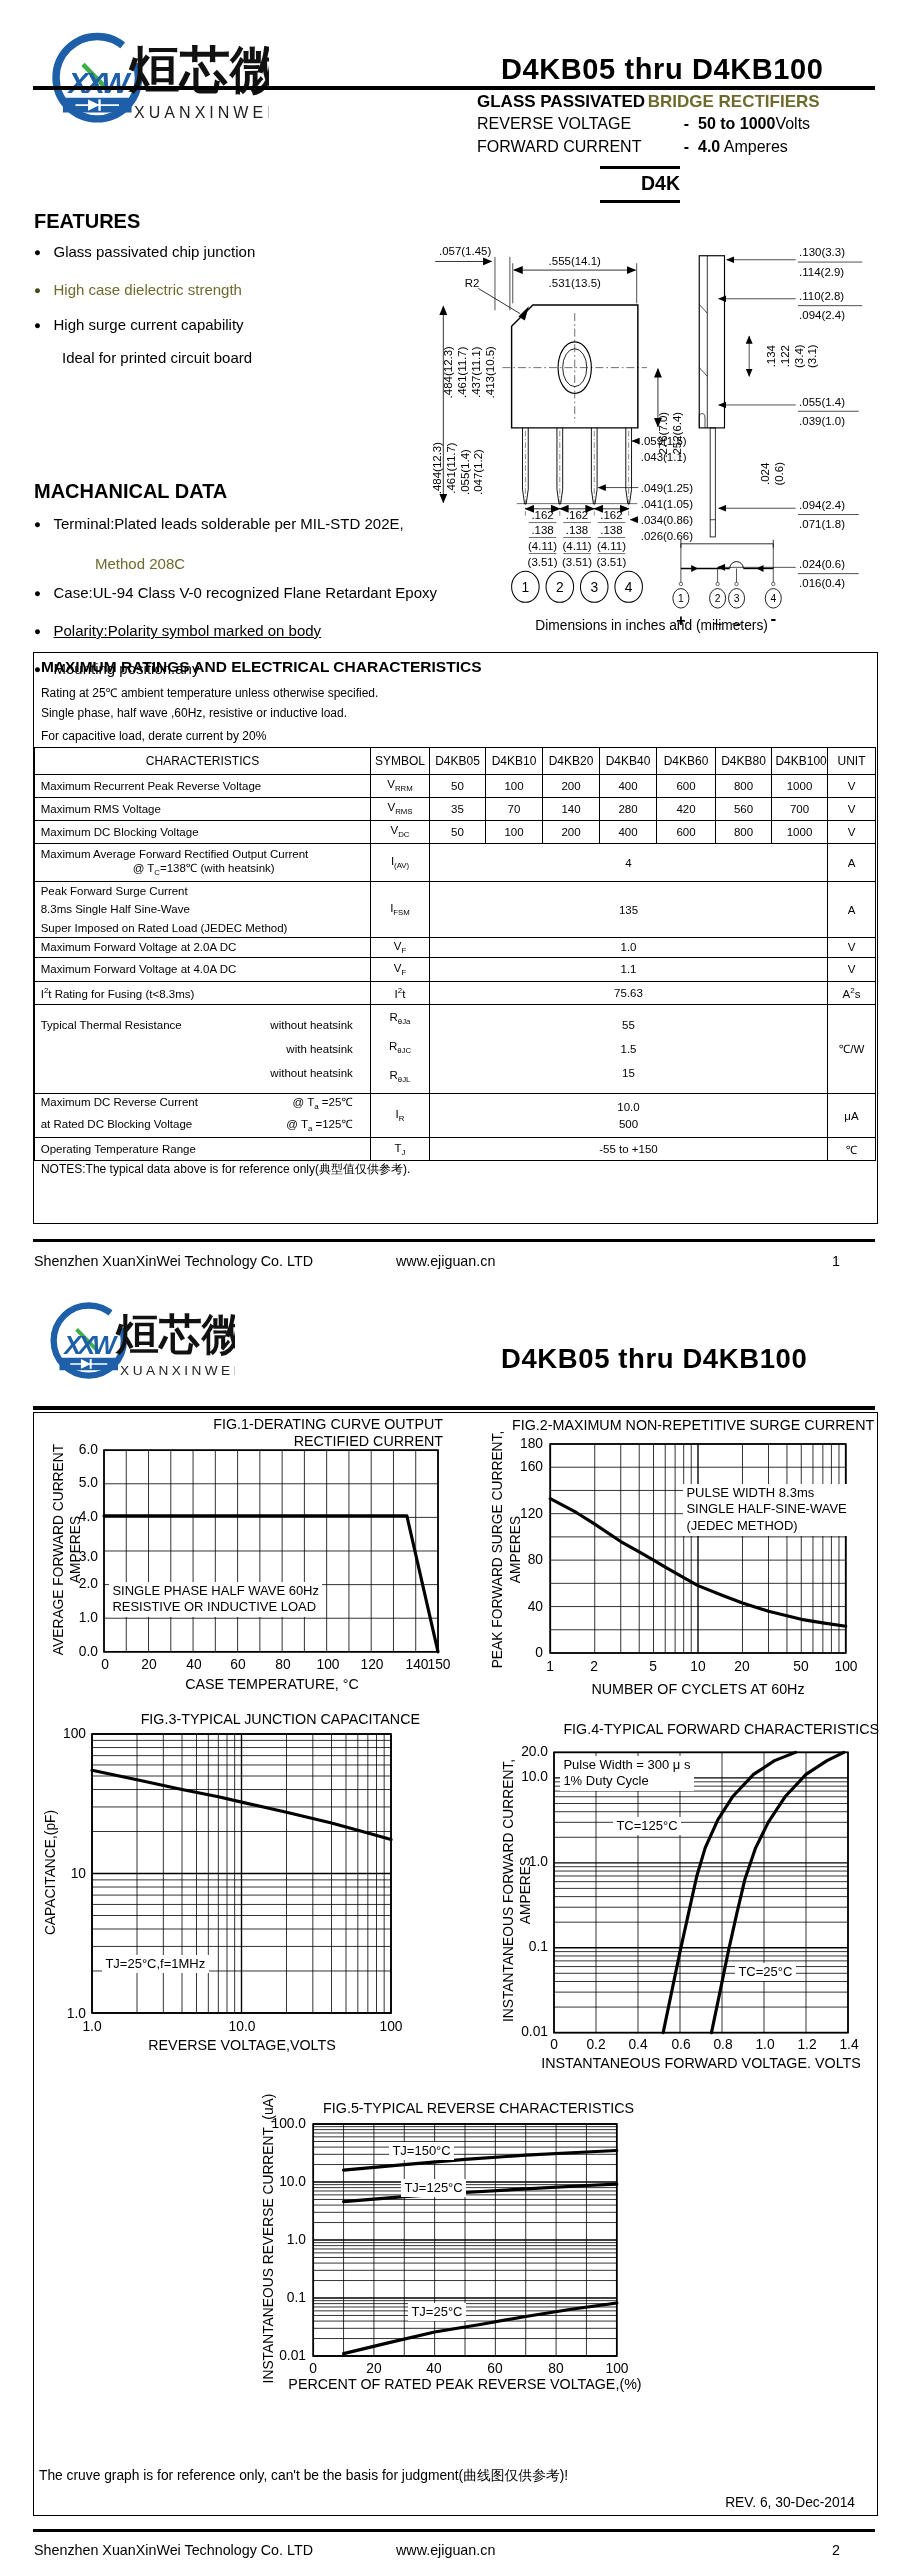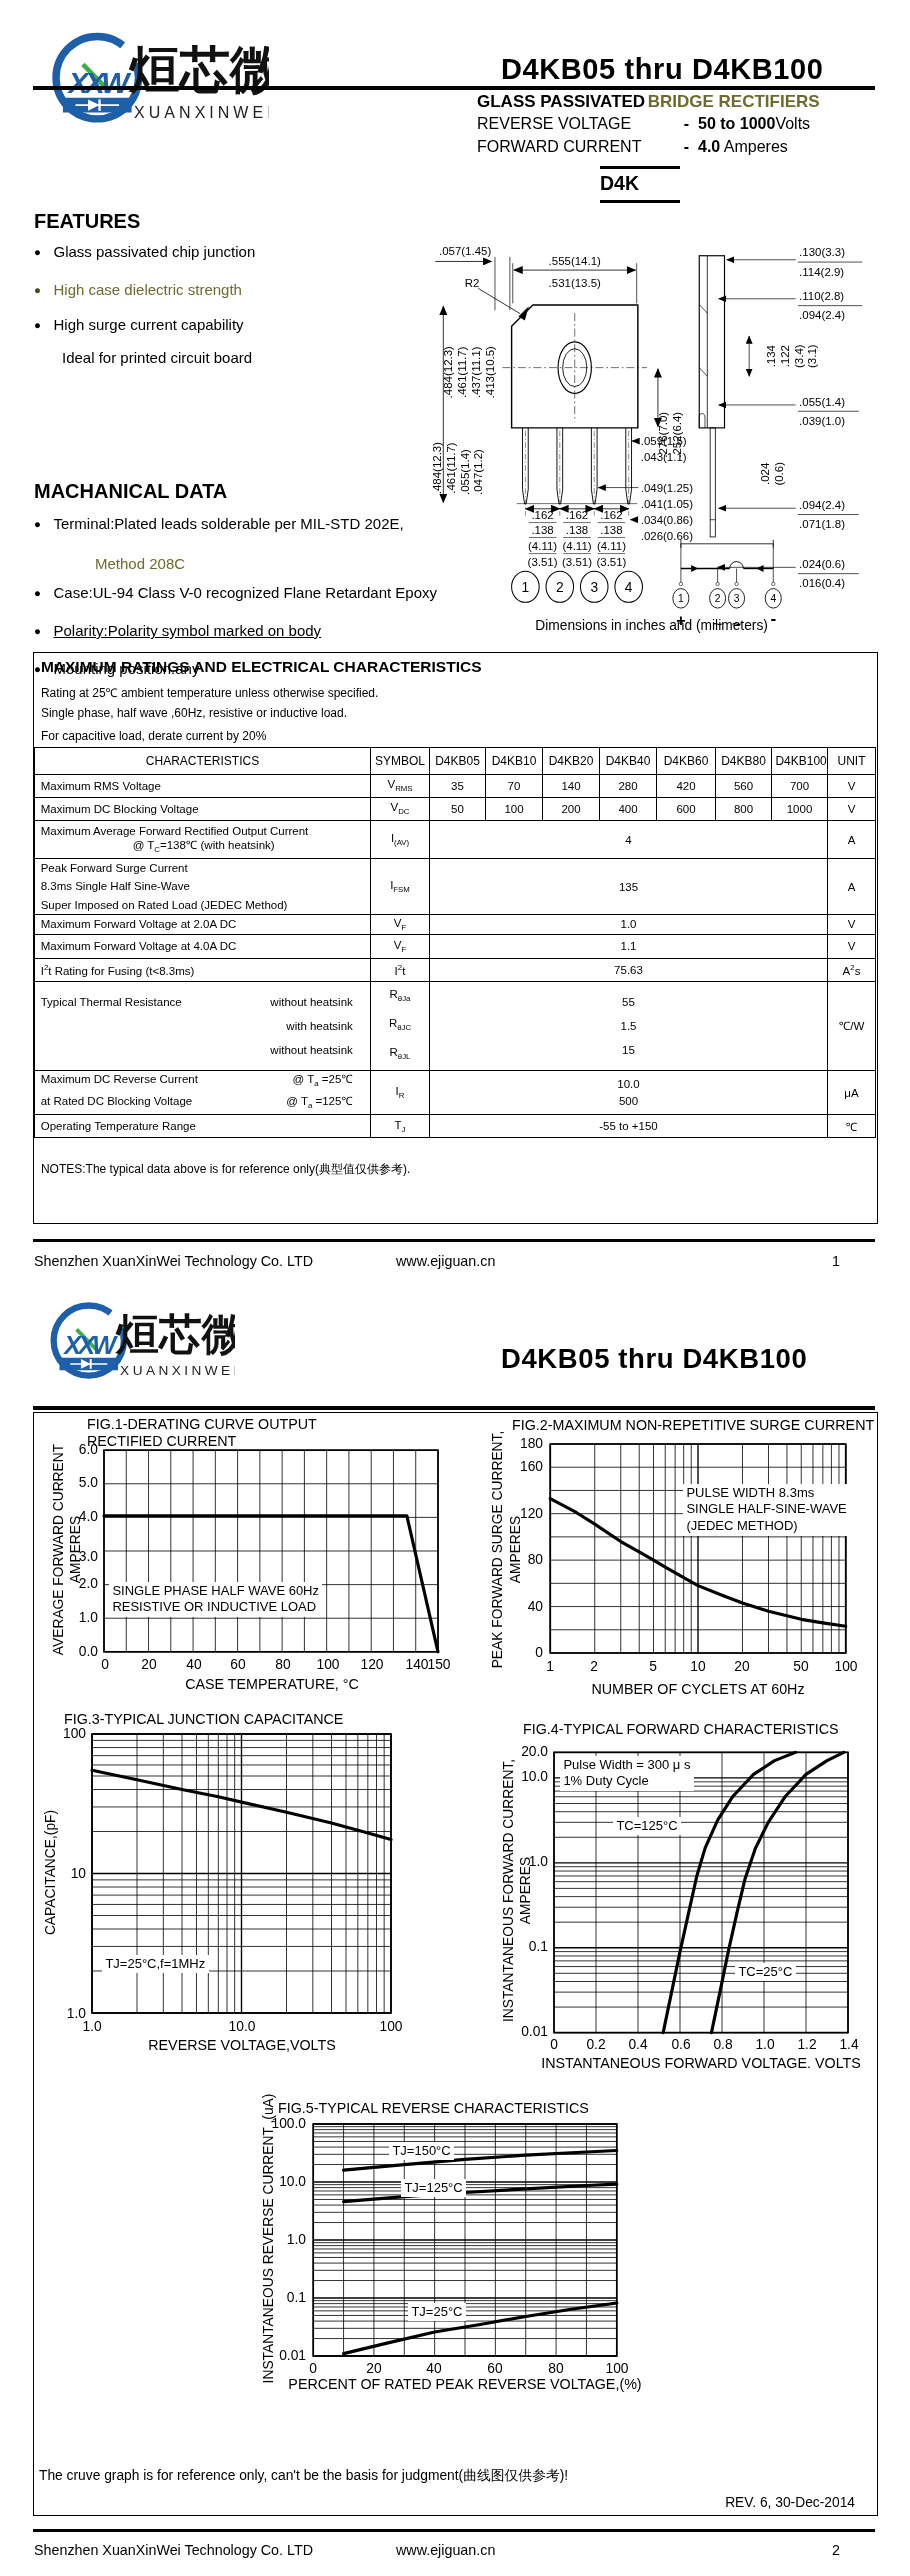--- a/index.html
+++ b/index.html
@@ -10,41 +10,41 @@
   .doc-title{position:absolute;font-weight:bold;font-size:29px;letter-spacing:0.6px;white-space:nowrap;}
   .sub-bold{font-weight:bold;font-size:17px;}
   .olive{color:#6e6a2e;}
   .spec-line{position:absolute;font-size:16px;white-space:nowrap;}
   .spec-label{display:inline-block;width:198px;}
   .spec-dash{display:inline-block;width:23px;font-weight:bold;text-align:center;}
   .h-section{position:absolute;font-weight:bold;font-size:20px;}
   .feat{position:absolute;font-size:15px;white-space:nowrap;}
   .bullet{display:inline-block;width:19.5px;font-size:11.5px;vertical-align:1.1px;}
   .d4k-line{position:absolute;background:#000;height:2.9px;width:80px;left:600px;}
-  .d4k{position:absolute;left:600px;width:80px;text-align:left;font-weight:bold;font-size:19.5px;}
+  .d4k{position:absolute;left:600px;width:80px;text-align:right;font-weight:bold;font-size:19.5px;}
   
   .ratings-box{position:absolute;left:33px;top:652px;width:843px;height:570px;border:1.7px solid #000;}
   .rt-title{position:absolute;left:6.9px;top:4.6px;font-size:15.5px;font-weight:bold;}
   .rt-cond{position:absolute;left:6.9px;font-size:12px;}
   table.ratings{position:absolute;left:0;top:94px;border-collapse:collapse;table-layout:fixed;width:682px;
                 font-size:11.5px;}
   table.ratings td{border-left:1.1px solid #000;border-right:1.1px solid #000;border-top:1.7px solid #000;
                    border-bottom:1.7px solid #000;padding:0 3.4px;text-align:center;vertical-align:middle;}
   table.ratings td.lbl{text-align:left;padding-left:5.7px;}
   table.ratings tr.hd td{font-size:12px;}
   table.ratings td.chh{font-size:13.8px;}
   sub{font-size:0.68em;}
   sup{font-size:0.68em;}
   .two-span{display:flex;justify-content:space-between;padding-right:13.8px;}
   .rline{text-align:right;padding-right:13.8px;}
   .notes{position:absolute;left:6.9px;top:508px;font-size:12px;}
   .footer-txt{position:absolute;font-size:14.3px;white-space:nowrap;}
   
   .figs-box{position:absolute;left:33px;top:1412px;width:843px;height:1102px;border:1.7px solid #000;}
-  .fig-title{position:absolute;font-size:14.3px;text-align:left;width:356px;white-space:nowrap;}
+  .fig-title{position:absolute;font-size:14.3px;text-align:right;width:356px;white-space:nowrap;}
   .xlab{position:absolute;font-size:14.3px;text-align:center;width:356px;white-space:nowrap;}
   .vlab{position:absolute;width:321px;text-align:center;font-size:13.8px;transform:rotate(-90deg);white-space:nowrap;}
   .tickx{position:absolute;width:52px;text-align:center;font-size:13.8px;}
   .ticky{position:absolute;width:50px;text-align:right;font-size:13.8px;}
   .fig-ann{position:absolute;background:#fff;font-size:13px;line-height:1.3;padding:0.6px 3.4px;white-space:nowrap;}
   .note-line{position:absolute;font-size:13.8px;white-space:nowrap;}
   svg text{font-family:"Liberation Sans",sans-serif;}
 </style>
 </head>
 <body>
@@ -289,20 +289,32 @@
       <td class="chh">CHARACTERISTICS</td>
       <td>SYMBOL</td>
       <td>D4KB05</td>
       <td>D4KB10</td>
       <td>D4KB20</td>
       <td>D4KB40</td>
       <td>D4KB60</td>
       <td>D4KB80</td>
       <td>D4KB100</td>
       <td>UNIT</td>
+    </tr>
+    <tr style="height:23px">
+      <td class="lbl">Maximum Recurrent Peak Reverse Voltage</td>
+      <td><span>V</span><sub>RRM</sub></td>
+      <td>50</td>
+          <td>100</td>
+          <td>200</td>
+          <td>400</td>
+          <td>600</td>
+          <td>800</td>
+          <td>1000</td>
+      <td>V</td>
     </tr>
     <tr style="height:23px">
       <td class="lbl">Maximum RMS Voltage</td>
       <td><span>V</span><sub>RMS</sub></td>
       <td>35</td>
           <td>70</td>
           <td>140</td>
           <td>280</td>
           <td>420</td>
           <td>560</td>

